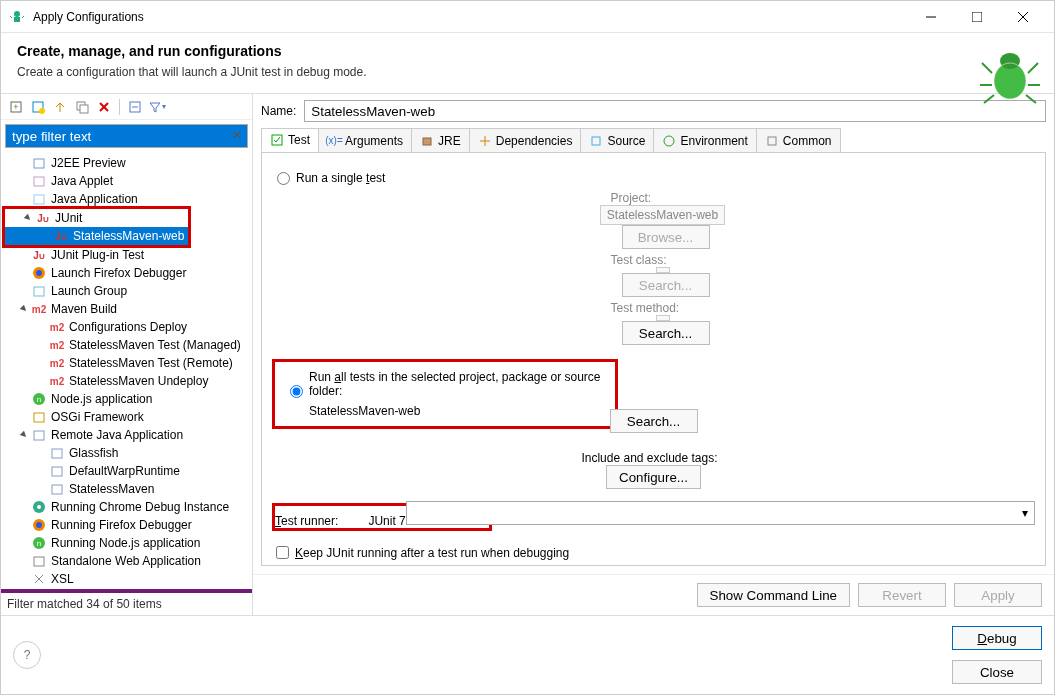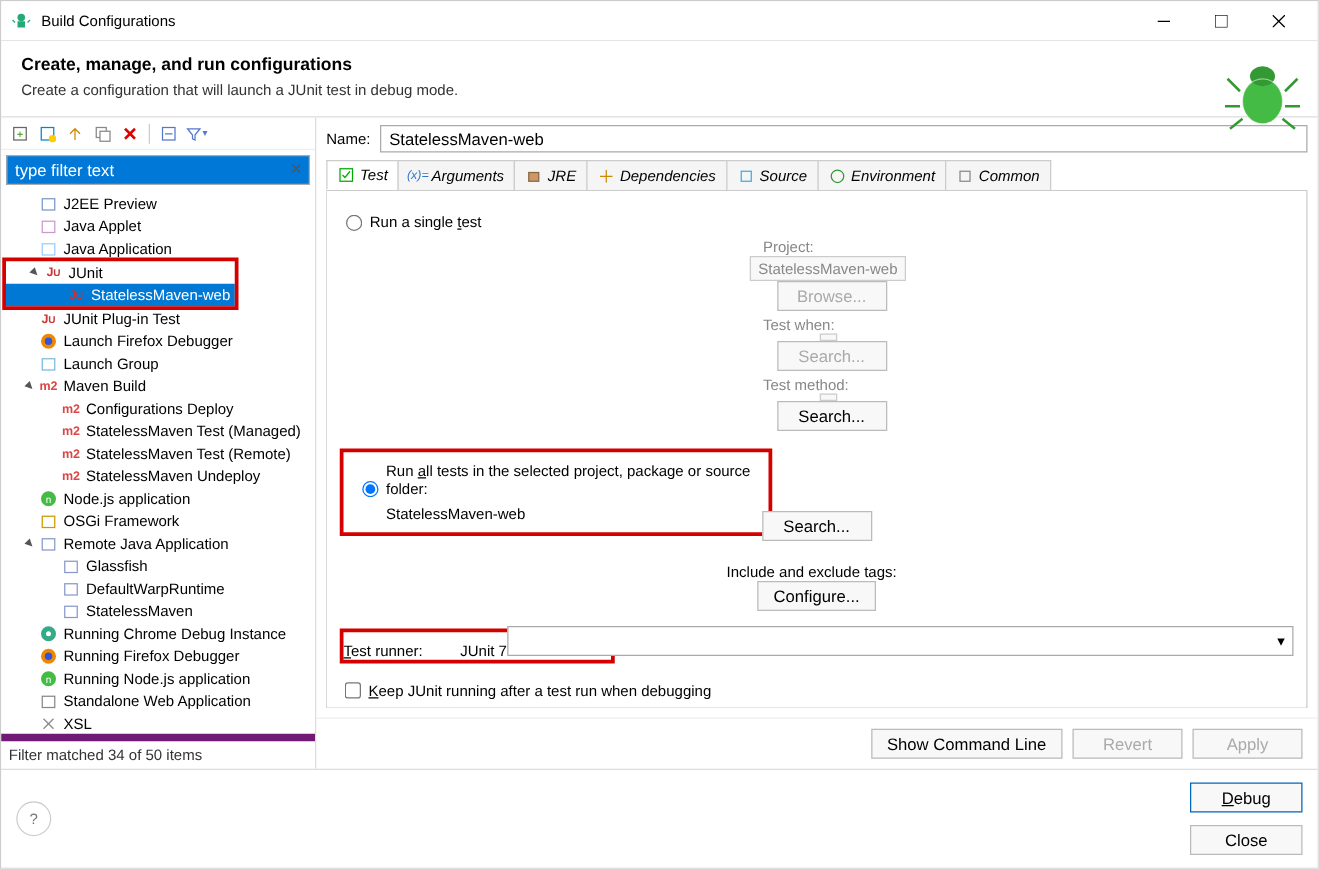--- a/index.html
+++ b/index.html
@@ -22,26 +22,26 @@
 .filter-wrap { position:relative; margin:4px; }
 .filter { width:100%; height:22px; border:1px solid #bda; background:#cde8ff; padding:2px 22px 2px 4px; outline:none; color:#333; }
 .filter.sel { background:#0078d7; color:#fff; }
 .filter-x { position:absolute; right:6px; top:4px; font-size:12px; color:#555; cursor:pointer; }
 .tree { flex:1; overflow:auto; padding:2px 0; }
 .tree-row { display:flex; align-items:center; height:18px; padding-left:4px; white-space:nowrap; cursor:pointer; }
 .tree-row.selected { background:#0078d4; color:#fff; }
 .indent { display:inline-block; }
 .expander { width:14px; display:inline-flex; justify-content:center; align-items:center; color:#555; }
 .tree-icon { width:16px; height:16px; margin-right:4px; display:inline-flex; align-items:center; justify-content:center; font-size:11px; }
-.filter-status { padding:4px 6px; border-top:6px solid #701a75; color:#333; }
+.filter-status { padding:4px 6px; border-top:4px solid #701a75; color:#333; }
 .main { flex:1; display:flex; flex-direction:column; min-width:0; }
 .namebar { display:flex; align-items:center; padding:6px 8px; }
 .namebar label { margin-right:8px; }
 .namebar input { flex:1; height:22px; border:1px solid #aaa; padding:2px 6px; }
-.tabs { display:flex; border-bottom:1px solid #ccc; margin:0 8px;font-style:italic; }
+.tabs { display:flex; border-bottom:1px solid #ccc; margin:0 8px; }
 .tab { display:flex; align-items:center; height:24px; padding:0 8px; border:1px solid #ccc; border-bottom:none; margin-right:-1px; background:#f5f5f5; cursor:pointer; gap:4px; }
 .tab.active { background:#fff; border-bottom:1px solid #fff; }
 .tabicon { width:14px; height:14px; display:inline-flex; align-items:center; justify-content:center; }
 .tabbody { flex:1; background:#fff; margin:0 8px 8px; border:1px solid #ccc; border-top:none; padding:10px; overflow:auto; }
 .radio-row { display:flex; align-items:flex-end; margin:6px 0; }
 .radio-row input { margin-right:6px; }
 .formrow { display:flex; align-items:center; margin:4px 0;flex-direction:column; }
 .formrow label { width:110px; color:#888; }
 .formrow .txt { flex:1; height:22px; border:1px solid #aaa; background:#fff; padding:2px 6px; margin-right:6px; }
 .formrow .txt.dis { background:#f8f8f8; color:#888; border-color:#ccc; }
@@ -68,21 +68,21 @@
 <div class="window">
   <div class="titlebar">
     <span class="icon">
       <svg width="16" height="16" viewBox="0 0 16 16">
           <circle cx="8" cy="5" r="3" fill="#2a7"></circle>
           <rect x="5" y="8" width="6" height="5" fill="#2a7"></rect>
           <line x1="3" y1="9" x2="1" y2="7" stroke="#2a7"></line>
           <line x1="13" y1="9" x2="15" y2="7" stroke="#2a7"></line>
         </svg>
     </span>
-    <span class="title">Build Configurations</span>
+    <span class="title">Apply Configurations</span>
     <div class="winbtns">
       <div class="winbtn">
           <svg width="10" height="10">
             <line x1="0" y1="5" x2="10" y2="5" stroke="#000"></line>
           </svg>
         </div>
       <div class="winbtn">
           <svg width="10" height="10">
             <rect x="0" y="0" width="10" height="10" fill="none" stroke="#000"></rect>
           </svg>
@@ -486,21 +486,21 @@
           </span>
         </div>
 
         <div class="subsection">
           <div class="formrow">
             <label>Project:</label>
             <span class="txt dis">StatelessMaven-web</span>
             <button class="btn dis">Browse...</button>
           </div>
           <div class="formrow">
-            <label>Test when:</label>
+            <label>Test class:</label>
             <span class="txt dis"></span>
             <button class="btn dis">Search...</button>
           </div>
           <div class="formrow">
             <label>Test method:</label>
             <span class="txt dis"></span>
             <button class="btn">Search...</button>
           </div>
         </div>
 

